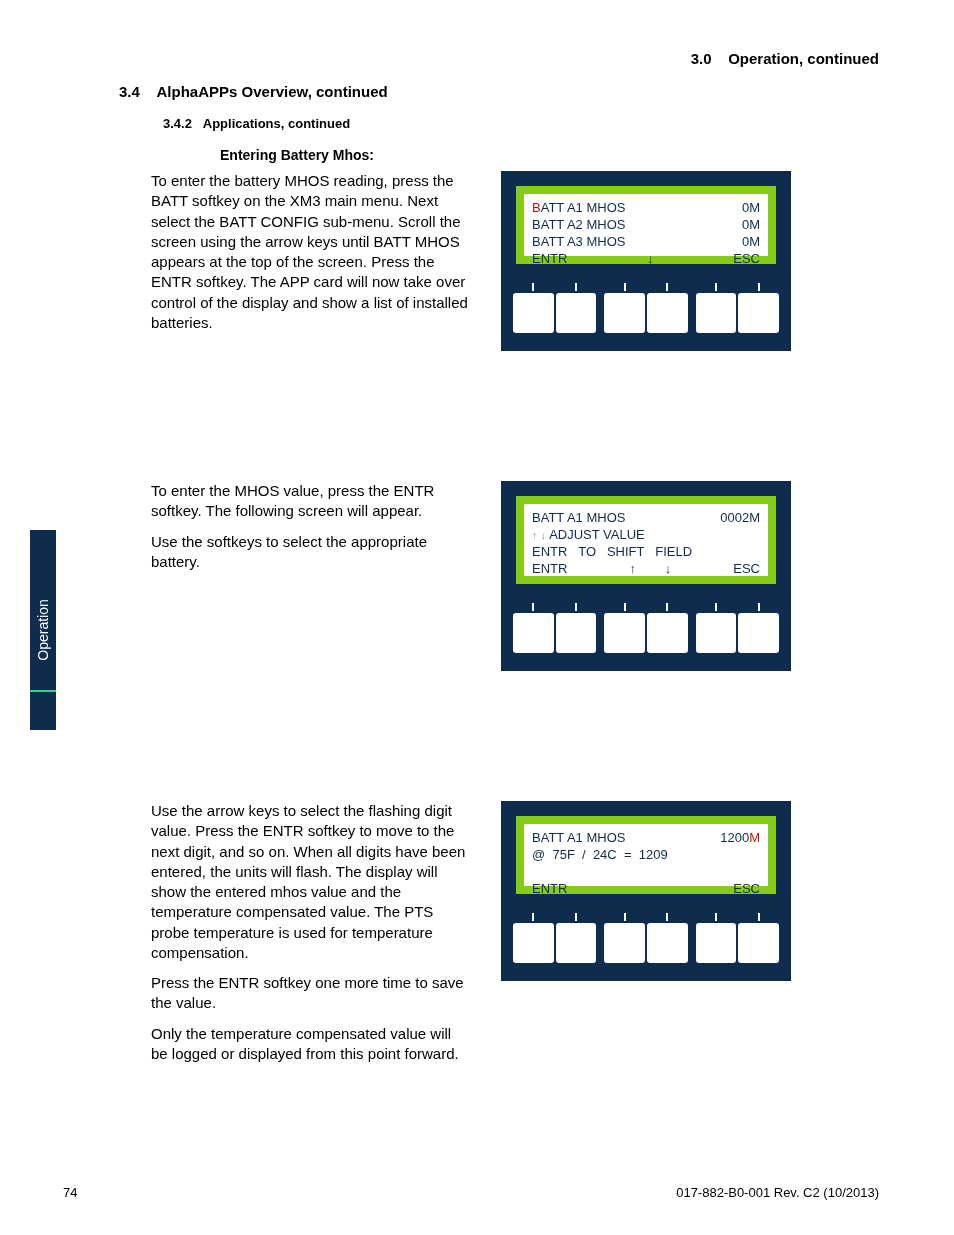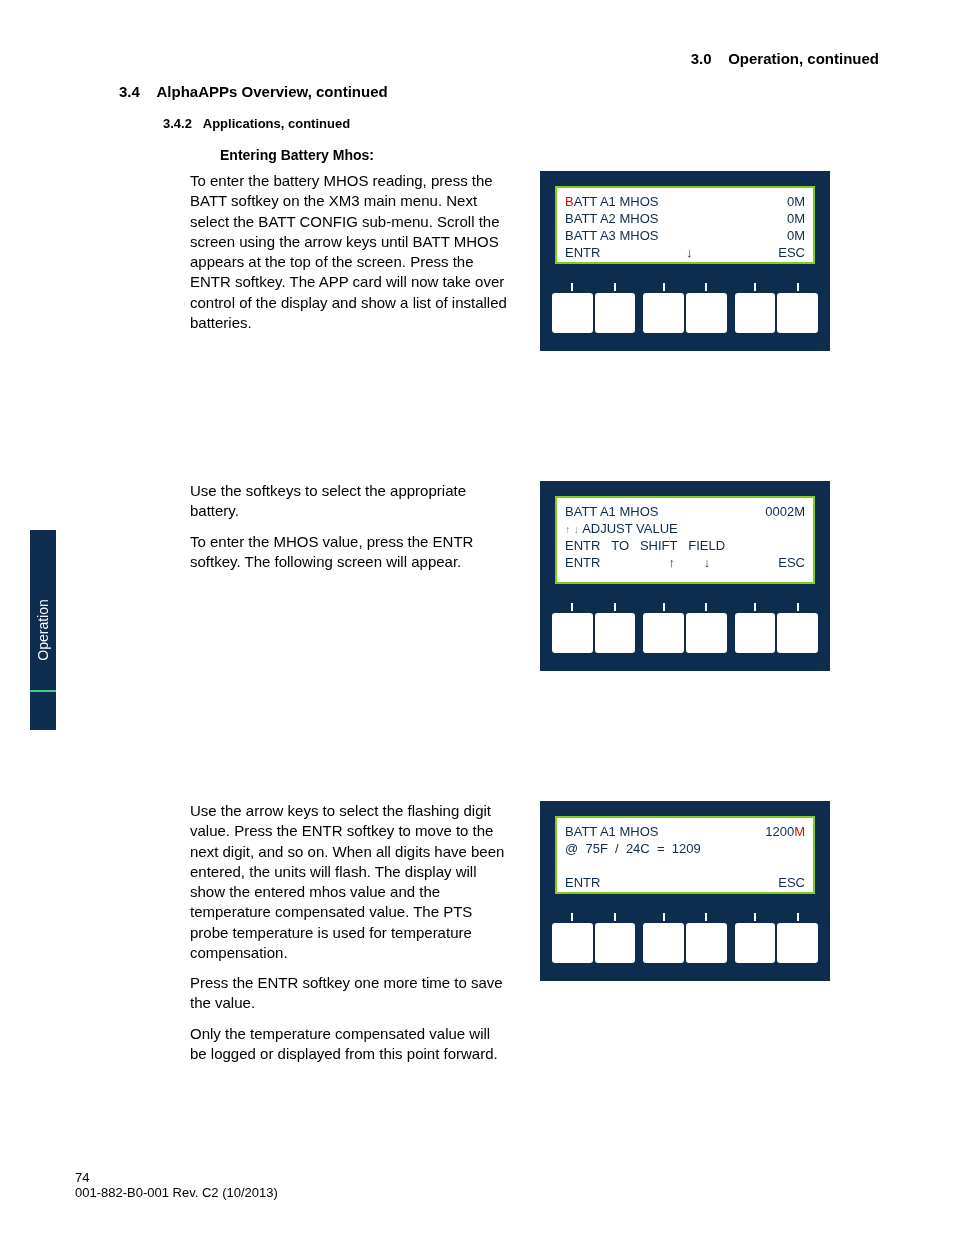--- a/index.html
+++ b/index.html
@@ -59,40 +59,40 @@
     left: 75px;
     right: 75px;
     top: 50px;
   }
   .h1 { font-weight: bold; font-size: 15px; margin-bottom: 16px; text-align: right; }
   .h2 { font-weight: bold; font-size: 15px; margin-left: 44px; margin-bottom: 16px; }
   .h3 { font-weight: bold; font-size: 13px; margin-left: 88px; margin-bottom: 16px; }
   .h4 { font-weight: bold; font-size: 14px; margin-left: 145px; margin-bottom: 8px; }
   .para-block {
     display: flex;
-    margin-left: 115px;
+    margin-left: 76px;
     gap: 30px;
     margin-bottom: 130px;
   }
   .para-col {
     flex: 0 0 320px;
     line-height: 1.35;
   }
   .para-col p { margin: 0 0 10px 0; }
   .device {
     flex: 0 0 290px;
     background: #0e2c4d;
     height: 180px;
     position: relative;
   }
   .device-screen {
     position: absolute;
     left: 15px; right: 15px; top: 15px;
     background: #fff;
-    border: 2px solid #84cc16;
+    border: 8px solid #84cc16;
     box-shadow: inset 0 0 0 2px #fff;
     outline: 1px solid #0e2c4d;
     padding: 6px 8px;
     font-size: 13px;
     color: #0e2c4d;
     height: 78px;
     box-sizing: border-box;
   }
   .screen-row {
     display: flex;
@@ -124,26 +124,25 @@
     top: -10px;
     left: 50%;
     width: 2px;
     height: 8px;
     background: #fff;
     transform: translateX(-50%);
   }
   .footer {
     position: absolute;
     bottom: 35px;
-    left: 75px;
+    left: 63px;
     right: 75px;
     display: flex;
     justify-content: space-between;
     font-size: 13px;
-    flex-direction: column;
   }
   .arrow-down::after { content: "↓"; font-weight: bold; }
   .arrow-up::after { content: "↑"; font-weight: bold; }
   .adjust-arrows { color: #999; font-size: 11px; }
 </style>
 </head>
 <body>
 
 <div class="side-tab">
   <span class="side-tab-text">Operation</span>
@@ -195,22 +194,22 @@
         <div class="btn-group">
             <div class="btn"></div>
             <div class="btn"></div>
           </div>
       </div>
     </div>
   </div>
 
   <div class="para-block">
     <div class="para-col">
+      <p>To enter the MHOS value, press the ENTR softkey.  The following screen will appear.</p>
       <p>Use the softkeys to select the appropriate battery.</p>
-      <p>To enter the MHOS value, press the ENTR softkey.  The following screen will appear.</p>
     </div>
     <div class="device" style="height:190px;">
       <div class="device-screen" style="height:88px;">
         <div class="screen-row">
           <span>BATT A1 MHOS</span>
           <span>0002M</span>
         </div>
         <div class="screen-row-center"><span class="adjust-arrows">↑ ↓ </span><span>ADJUST VALUE</span></div>
         <div class="screen-row-center">ENTR&nbsp;&nbsp;&nbsp;TO&nbsp;&nbsp;&nbsp;SHIFT&nbsp;&nbsp;&nbsp;FIELD</div>
         <div class="screen-row">
@@ -268,14 +267,14 @@
             <div class="btn"></div>
             <div class="btn"></div>
           </div>
       </div>
     </div>
   </div>
 </div>
 
 <div class="footer">
   <span>74</span>
-  <span>001-882-B0-001 Rev. C2 (10/2013)</span>
+  <span>017-882-B0-001 Rev. C2 (10/2013)</span>
 </div>
 
 </body></html>

